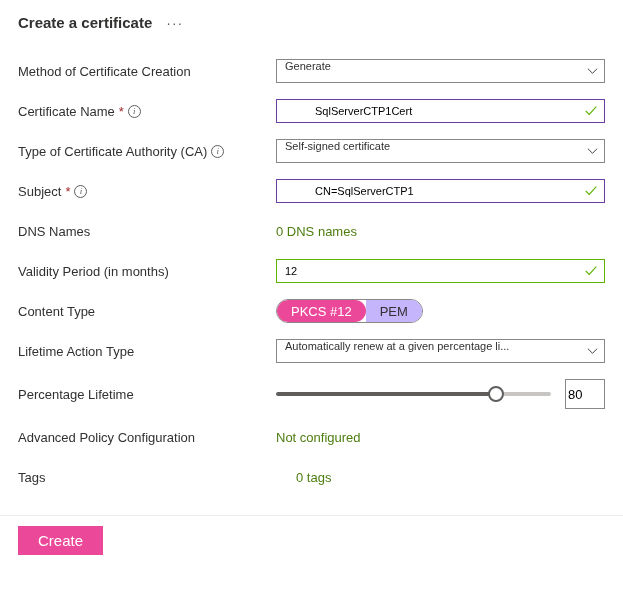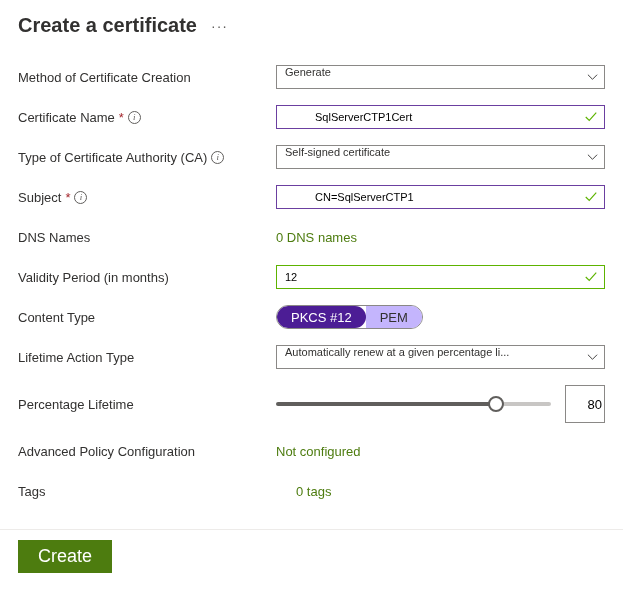--- a/index.html
+++ b/index.html
@@ -7,21 +7,21 @@
     margin: 0;
     padding: 0;
     font-family: "Segoe UI", -apple-system, sans-serif;
     font-size: 13px;
     color: #323130;
     background: #fff;
     width: 623px;
   }
   .panel { padding: 14px 18px 0 18px; }
   .header-row { display: flex; align-items: center; gap: 14px; margin-bottom: 28px; }
-  h1 { font-size: 20px; font-weight: 600; margin: 0; color: #323130; }
+  h1 { font-size: 15px; font-weight: 600; margin: 0; color: #323130; }
   .more-icon { color: #605e5c; font-size: 14px; letter-spacing: 1px; }
   .row { display: flex; align-items: center; min-height: 24px; margin-bottom: 16px; }
   .label-col { width: 258px; flex-shrink: 0; display: flex; align-items: center; gap: 4px; text-align: center; }
   .field-col { flex: 1; }
   .req { color: #a4262c; }
   .info-icon {
     display: inline-flex;
     width: 13px; height: 13px;
     border: 1px solid #605e5c;
     border-radius: 50%;
@@ -62,21 +62,21 @@
   }
   .toggle-opt {
     padding: 0 14px;
     display: flex;
     align-items: center;
     font-size: 13px;
     background: #c4b5fd;
     cursor: pointer;
   }
   .toggle-opt.active {
-    background: #4c1d95;
+    background: #ec4899;
     color: #fff;
     border-radius: 12px;
   }
   .slider-row { display: flex; align-items: center; gap: 14px; }
   .slider-track {
     flex: 1;
     position: relative;
     height: 20px;
     display: flex;
     align-items: center;
@@ -89,36 +89,36 @@
   }
   .slider-thumb {
     position: absolute;
     left: calc(80% - 8px);
     width: 16px; height: 16px;
     background: #fff;
     border: 2px solid #605e5c;
     border-radius: 50%;
   }
   .slider-val {
-    width: 40px; height: 38px;
+    width: 40px; height: 30px;
     border: 1px solid #8a8886;
-    text-align: right;
+    text-align: left;
     font-size: 13px;
     font-family: inherit;
   }
   .footer {
     border-top: 1px solid #edebe9;
     margin-top: 26px;
     padding: 10px 18px 18px 18px;
   }
   .btn-primary {
-    background: #4d7c0f;
+    background: #ec4899;
     color: #fff;
     border: none;
-    font-size: 18px;
+    font-size: 15px;
     font-family: inherit;
     padding: 6px 20px;
     cursor: pointer;
     min-width: 80px;
   }
 </style>
 </head>
 <body>
 
 <div class="panel">

